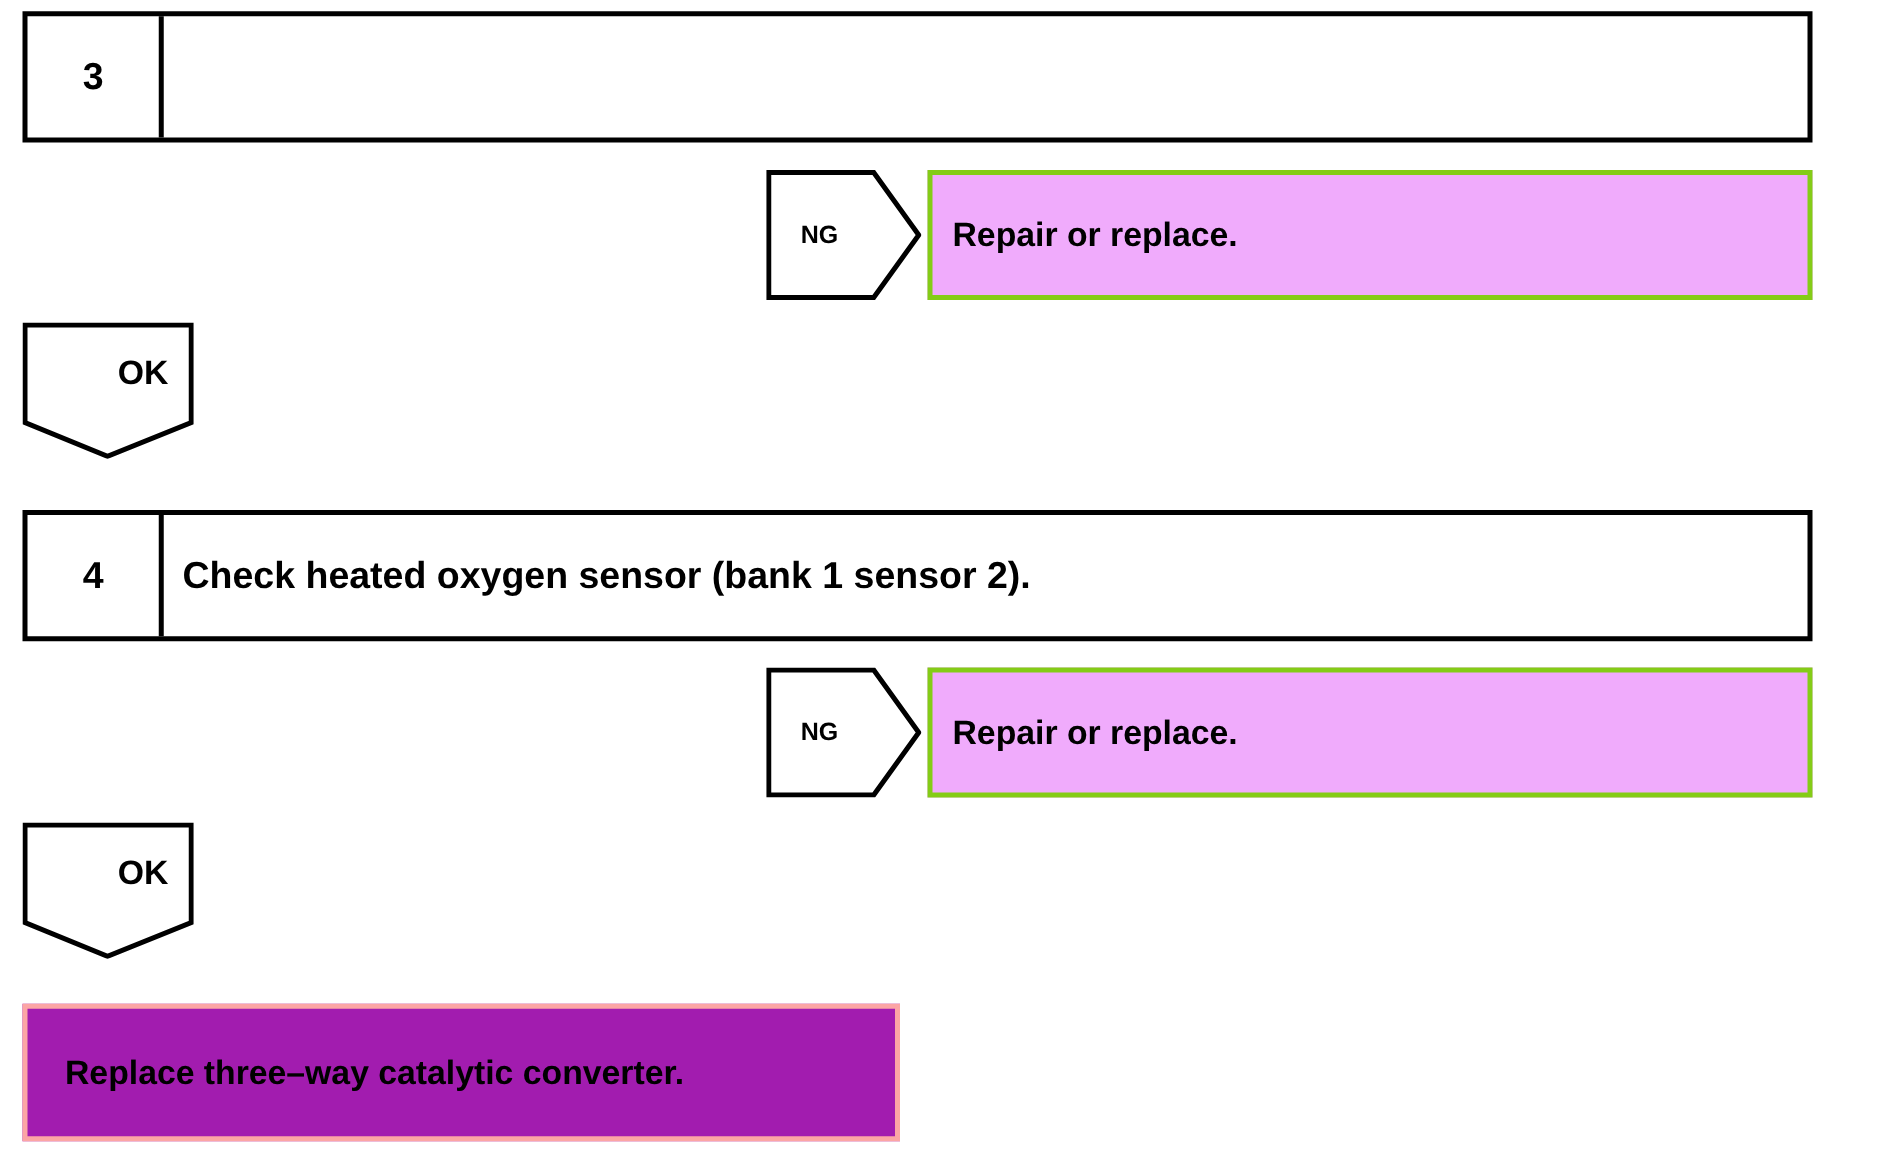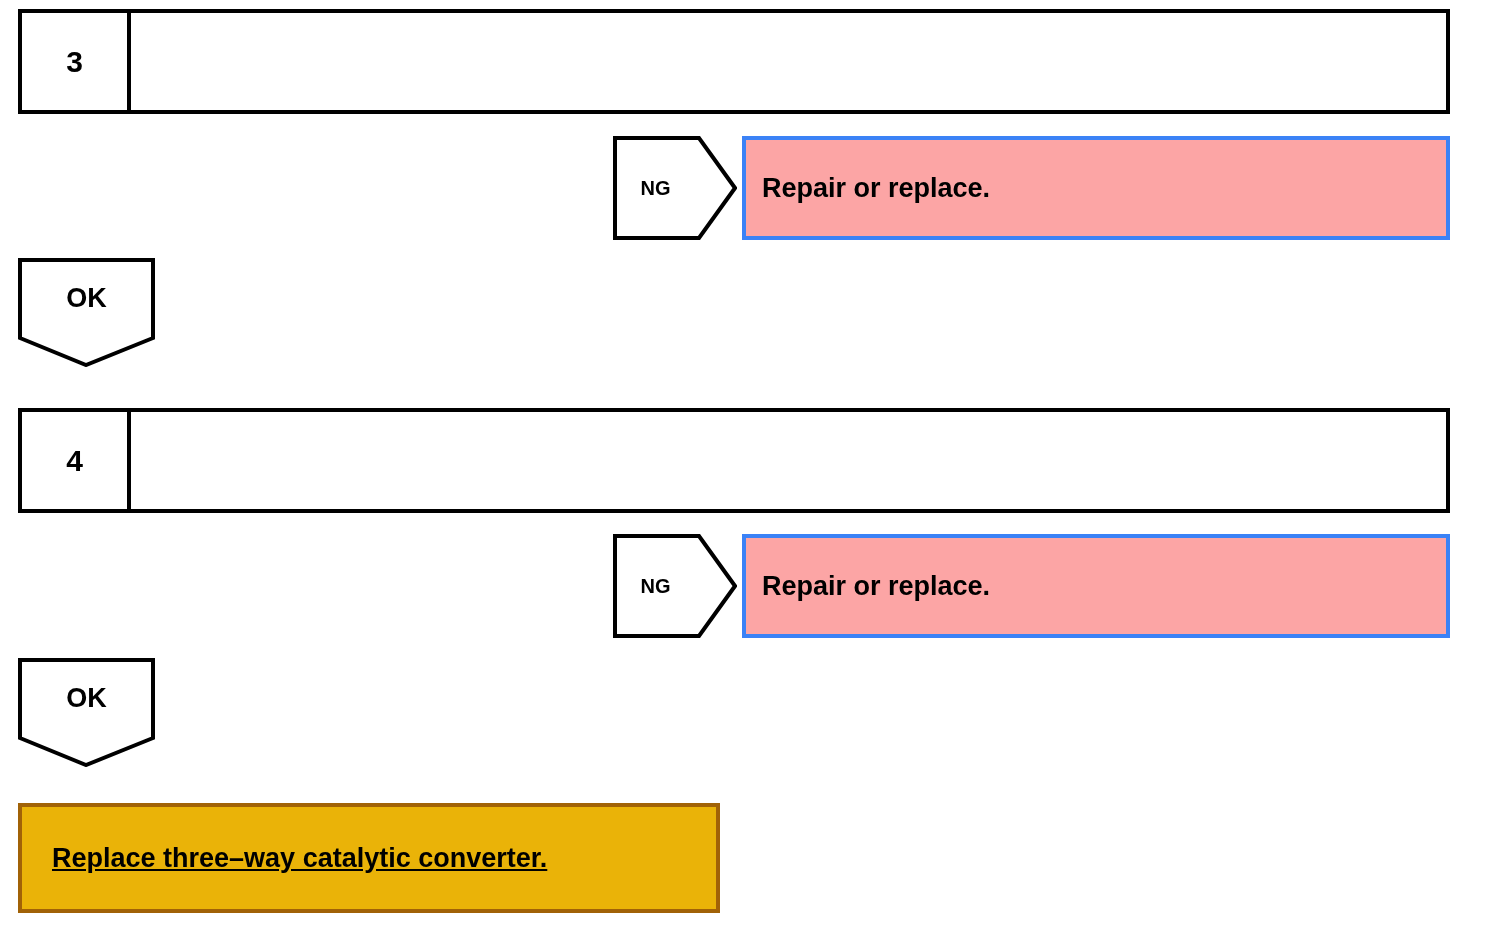--- a/index.html
+++ b/index.html
@@ -46,22 +46,22 @@
     font-size: 30px;
     font-weight: bold;
     color: #000000;
     white-space: nowrap;
   }
 
   
   .plain-box {
     position: absolute;
     box-sizing: border-box;
-    border: 4px solid #3b82f6;
-    background: #fca5a5;
+    border: 4px solid #84cc16;
+    background: #f0abfc;
     display: flex;
     align-items: center;
     font-size: 27px;
     font-weight: bold;
     color: #000000;
     white-space: nowrap;
   }
   .plain-box .txt {
     padding-left: 16px;
   }
@@ -101,35 +101,35 @@
     top: 0;
     width: 100%;
     height: 80px;
     display: flex;
     align-items: center;
     justify-content: center;
     font-size: 27px;
     font-weight: bold;
     color: #000000;
     pointer-events: none;
+    padding-left: 28px;
   }
 
   
   .final-box {
     position: absolute;
     box-sizing: border-box;
-    border: 4px solid #a16207;
-    background: #eab308;
+    border: 4px solid #fca5a5;
+    background: #a21caf;
     display: flex;
     align-items: center;
     font-size: 27px;
     font-weight: bold;
     color: #000000;
     white-space: nowrap;
-    text-decoration: underline;
   }
   .final-box .txt {
     padding-left: 30px;
   }
 </style>
 </head>
 <body>
 
 <div id="page">
 
@@ -150,20 +150,21 @@
 
   <div class="ok-shape" style="left:18px; top:258px; width:137px; height:109px;">
     <svg width="137" height="109" viewBox="0 0 137 109">
       <polygon points="2,2 135,2 135,80 68,107 2,80" fill="#ffffff" stroke="#000000" stroke-width="4" stroke-linejoin="miter"></polygon>
     </svg>
     <div class="ok-label">OK</div>
   </div>
 
   <div class="step-box" style="left:18px; top:408px; width:1432px; height:105px;">
     <div class="step-num">4</div>
+    <div class="step-title">Check heated oxygen sensor (bank 1 sensor 2).</div>
   </div>
 
   <div class="ng-shape" style="left:613px; top:534px; width:124px; height:104px;">
     <svg width="124" height="104" viewBox="0 0 124 104">
       <polygon points="2,2 86,2 122,52 86,102 2,102" fill="#ffffff" stroke="#000000" stroke-width="4" stroke-linejoin="miter"></polygon>
     </svg>
     <div class="ng-label">NG</div>
   </div>
 
   <div class="plain-box" style="left:742px; top:534px; width:708px; height:104px;">

